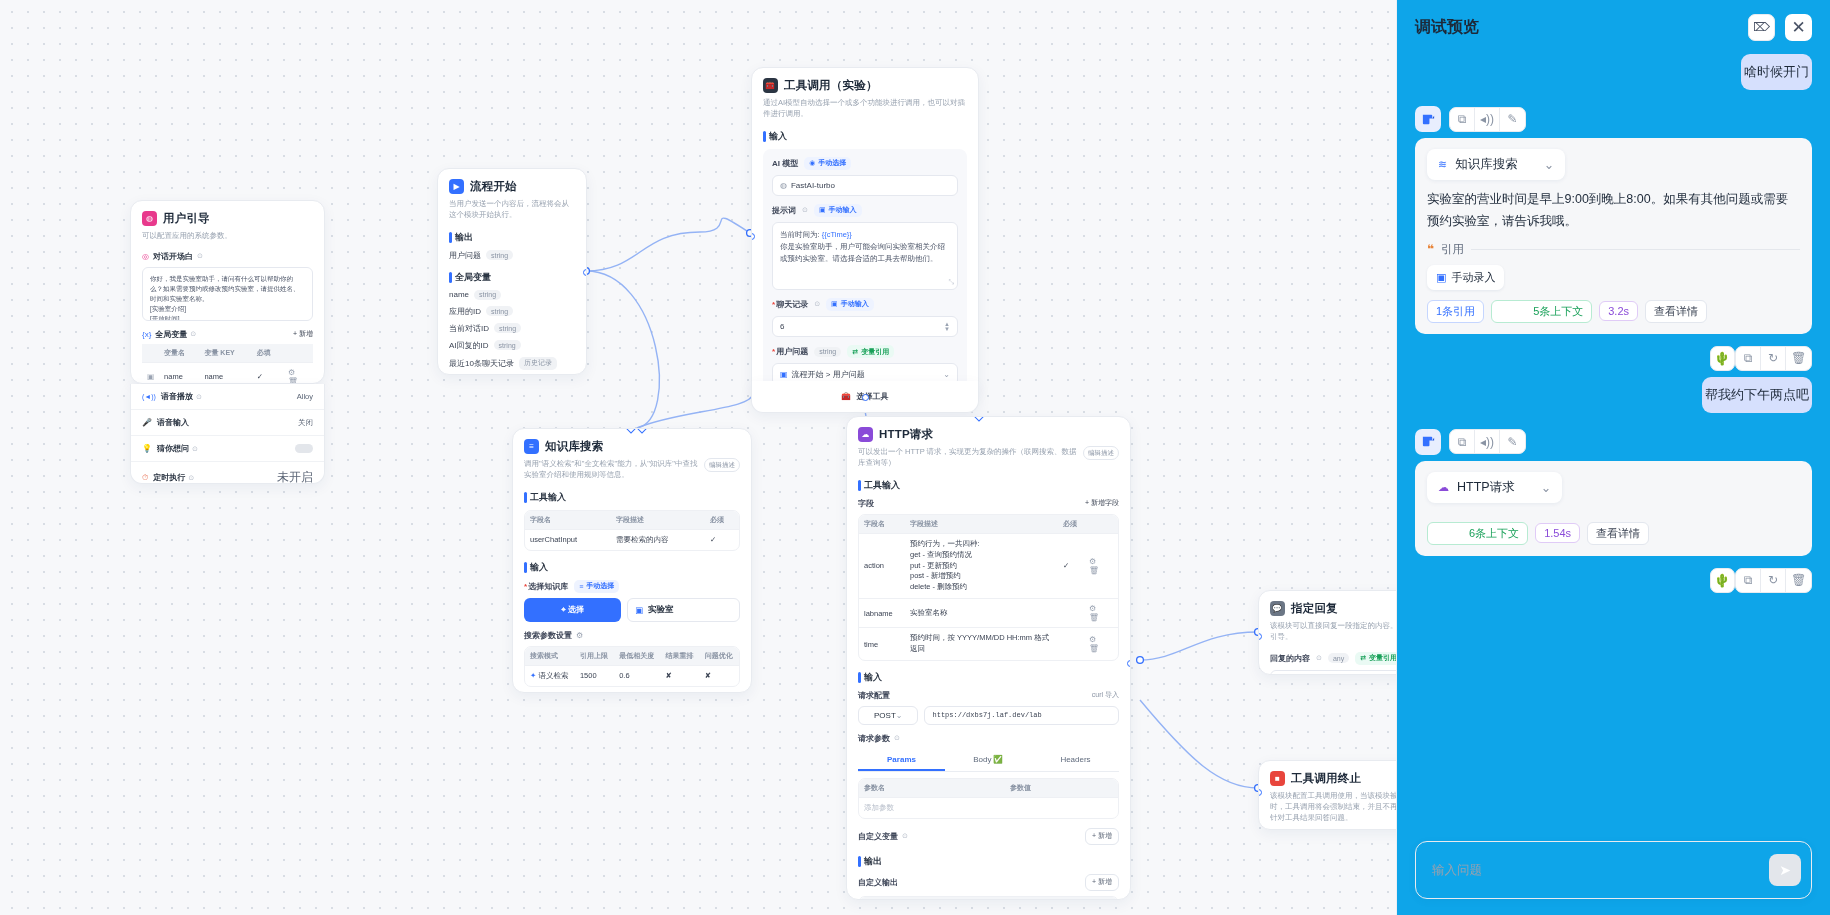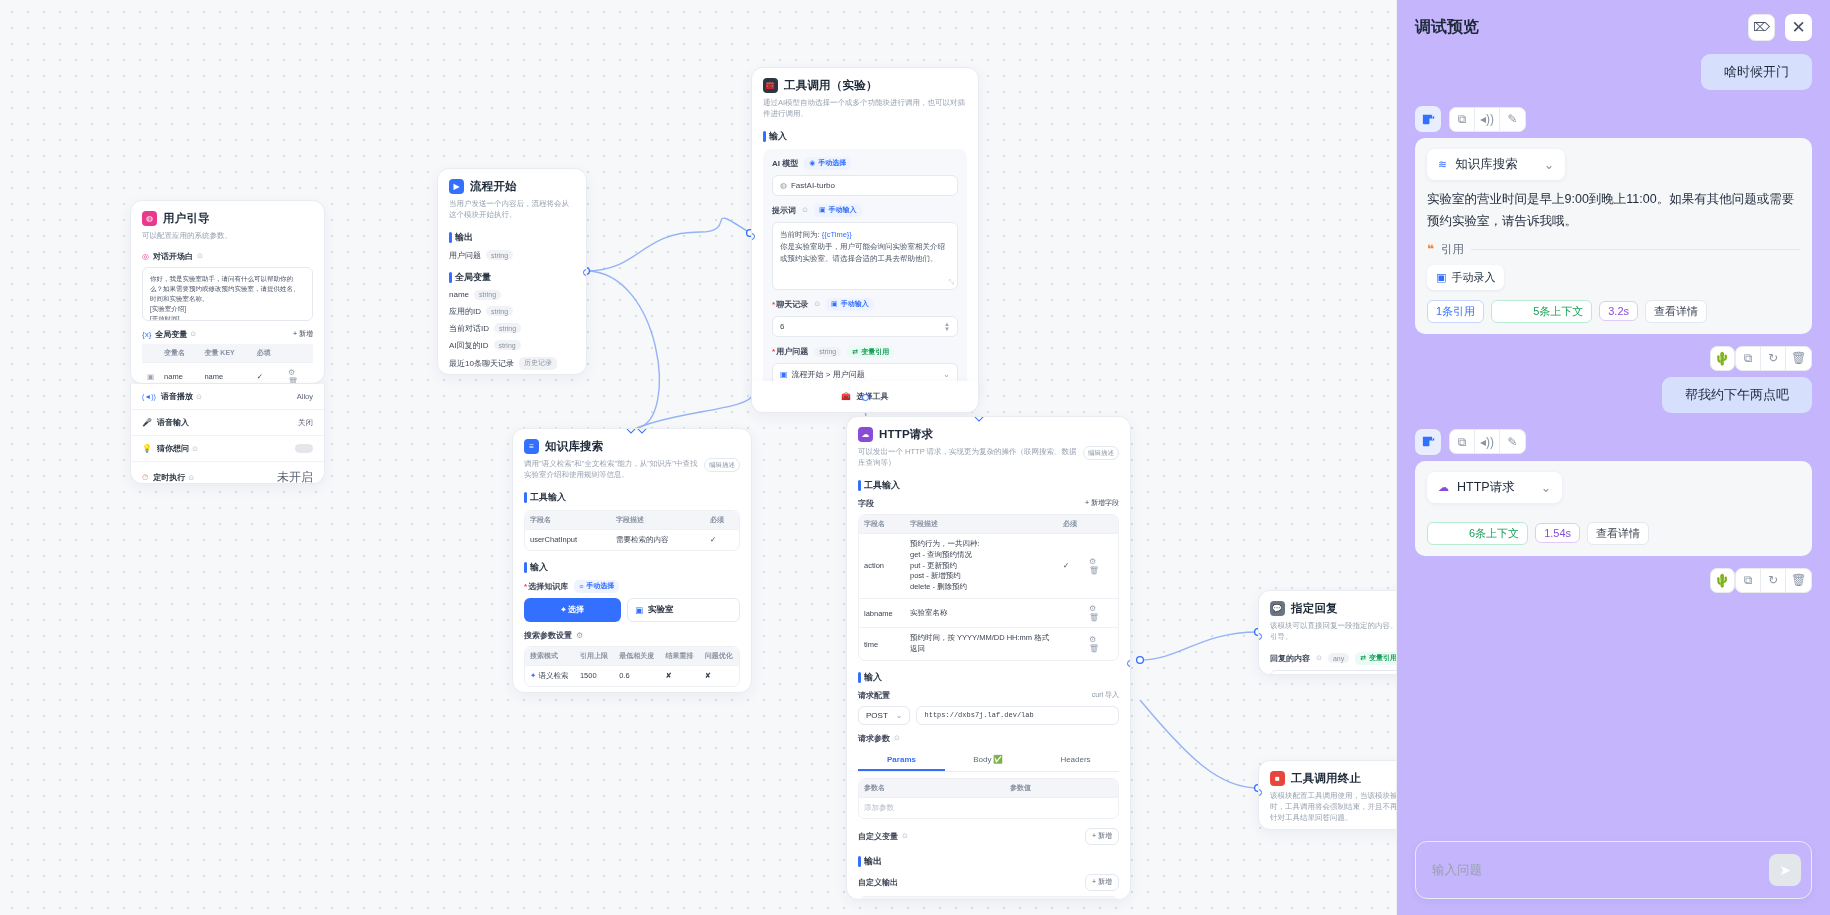--- a/index.html
+++ b/index.html
@@ -106,35 +106,35 @@
     flex: 1; text-align: center; font-size: 8px; padding: 5px 0; color: #606b7d;
   }
   .tab.active { color: #3370ff; font-weight: 700; border-bottom: 2px solid #3370ff; }
   .addbtn {
     border: 1px solid #e3e7ee; border-radius: 6px; font-size: 7px; color: #5a6475;
     padding: 2.5px 6px; background: #fff;
   }
 
   
   .panelwrap {
-    width: 434px; height: 915px; background: #c4b5fd; border-left: 1px solid #edeff3;
+    width: 434px; height: 915px; background: #0ea5e9; border-left: 1px solid #edeff3;
     display: flex; flex-direction: column; box-shadow: -6px 0 20px rgba(19,51,107,.05);
   }
   .phead {
     height: 54px; display: flex; align-items: center; padding: 0 18px; gap: 10px; flex: none;
   }
   .ptitle { font-size: 16px; font-weight: 700; color: #1d2939; flex: 1; }
   .hbtn {
     width: 27px; height: 27px; border: 1px solid #e8ebf0; border-radius: 7px;
     display: flex; align-items: center; justify-content: center; color: #4a5366; background: #fff;
   }
   .hbtn.plain { border: none; }
   .chat { flex: 1; overflow: hidden; padding: 0 18px; position: relative; }
   .userbub {
-    background: #d6e0fd; color: #1d2939; border-radius: 9px; padding: 9px 23px;
+    background: #d6e0fd; color: #1d2939; border-radius: 9px; padding: 9px 3px;
     font-size: 13px; float: right; clear: both; margin-bottom: 6px; max-width: 300px;
   }
   .clear { clear: both; }
   .actionbar { display: flex; align-items: center; gap: 8px; margin: 10px 0 6px; }
   .avatar {
     width: 26px; height: 26px; border-radius: 7px; background: #e8eefe;
     display: flex; align-items: center; justify-content: center; flex: none;
   }
   .grp { display: flex; border: 1px solid #e8ebf0; border-radius: 7px; overflow: hidden; background: #fff; }
   .grp > div {
@@ -548,21 +548,21 @@
         </div>
       </div>
 
       <div class="sect">
         <div class="sect-title">输入</div>
         <div style="display:flex;align-items:center;">
           <span class="fieldlabel">请求配置</span>
           <span style="margin-left:auto;font-size:7px;color:#8a94a4;">curl 导入</span>
         </div>
         <div style="display:flex;gap:6px;margin-top:5px;">
-          <div style="border:1px solid #e5e8ef;border-radius:6px;padding:4px 7px;font-size:8px;color:#2b3543;display:flex;align-items:center;gap:8px;background:#fff;">
+          <div style="border:1px solid #e5e8ef;border-radius:6px;padding:4px 15px;font-size:8px;color:#2b3543;display:flex;align-items:center;background:#fff;">
             <span>POST</span>
             <span style="color:#9aa3b2;">⌄</span>
           </div>
           <div style="flex:1;border:1px solid #e5e8ef;border-radius:6px;padding:4px 7px;font-size:7px;color:#3c4454;background:#fff;display:flex;align-items:center;" class="mono">https://dxbs7j.laf.dev/lab</div>
         </div>
 
         <div style="display:flex;align-items:center;gap:4px;margin-top:8px;">
           <span class="fieldlabel">请求参数</span>
           <span style="color:#b6bdc9;font-size:7px;">⊙</span>
         </div>
@@ -679,21 +679,21 @@
           <div>◂))</div>
           <div>✎</div>
         </div>
       </div>
       <div class="aicard">
         <div class="toolchip">
           <span style="color:#3370ff;font-size:11px;">≋</span>
           <span>知识库搜索</span>
           <span style="color:#8a94a4;margin-left:18px;">⌄</span>
         </div>
-        <div class="aitext">实验室的营业时间是早上9:00到晚上11:00。如果有其他问题或需要预约实验室，请告诉我哦。</div>
+        <div class="aitext">实验室的营业时间是早上9:00到晚上8:00。如果有其他问题或需要预约实验室，请告诉我哦。</div>
         <div class="quoteline">
           <span style="color:#e8863c;font-size:12px;font-weight:700;">❝</span>
           <span style="font-size:11.5px;color:#606b7d;">引用</span>
           <span class="ln"></span>
         </div>
         <div class="srcchip">
           <span style="color:#3370ff;">▣</span>
           <span>手动录入</span>
         </div>
         <div class="meta">

